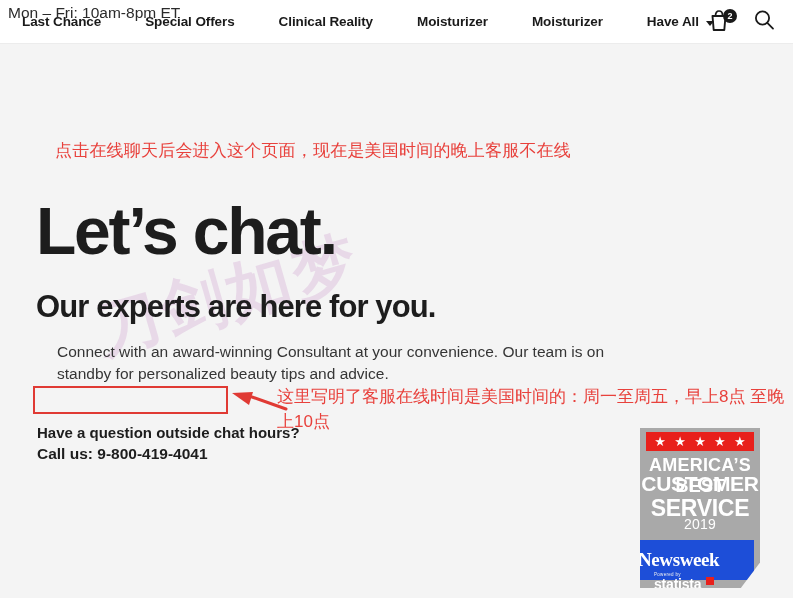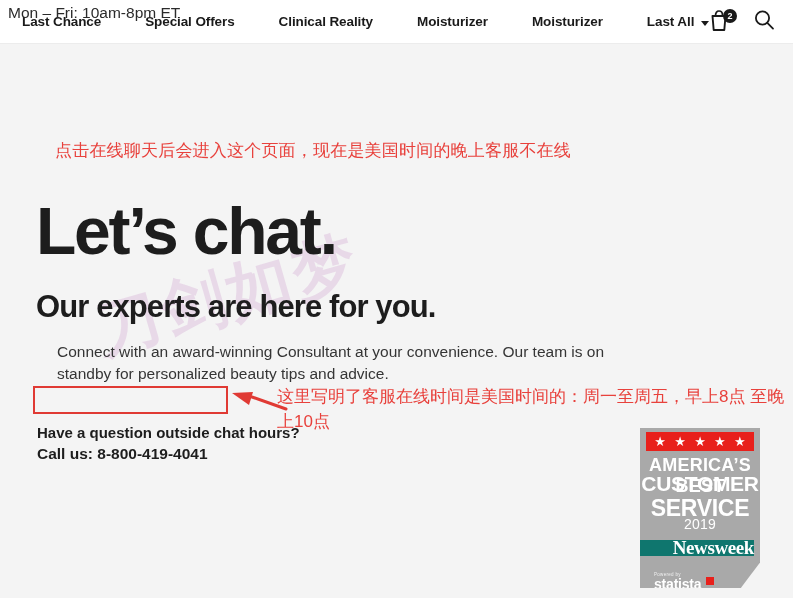--- a/index.html
+++ b/index.html
@@ -243,25 +243,25 @@
   }
   .badge-l1 { top: 27px; font-size: 18px; }
   .badge-l2 { top: 44px; font-size: 21px; letter-spacing: -0.3px; }
   .badge-l3 { top: 67px; font-size: 23px; letter-spacing: -0.3px; }
   .badge-yr { top: 88px; font-size: 14px; font-weight: normal; }
   .badge-newsweek {
     position: absolute;
     left: -2px;
     top: 112px;
     width: 116px;
-    height: 16px;
-    background: #0f766e;
+    height: 40px;
+    background: #1d4ed8;
     display: flex;
     align-items: center;
-    justify-content: flex-end;
+    justify-content: flex-start;
   }
   .badge-newsweek span {
     color: #ffffff;
     font-family: "Liberation Serif", serif;
     font-weight: bold;
     font-size: 19px;
     letter-spacing: -0.4px;
   }
   .badge-powered {
     position: absolute;
@@ -310,21 +310,21 @@
     <div class="nav-item">
       <span>Clinical Reality</span>
     </div>
     <div class="nav-item">
       <span>Moisturizer</span>
     </div>
     <div class="nav-item">
       <span>Moisturizer</span>
     </div>
     <div class="nav-item shopall">
-      <span>Last All</span>
+      <span>Have All</span>
       <span class="caret"></span>
     </div>
   </div>
 
   <div class="header-icons">
     <div class="cart-wrap">
       <svg width="20" height="24" viewBox="0 0 20 24">
         <path d="M6.5 7 C6.5 3.6 8 2 10 2 C12 2 13.5 3.6 13.5 6.2" fill="none" stroke="#1a1a1a" stroke-width="1.7" stroke-linecap="round"></path>
         <path d="M3.5 7 L16.5 7 L15.3 21 L4.7 21 Z" fill="none" stroke="#1a1a1a" stroke-width="1.9" stroke-linejoin="round"></path>
       </svg>
@@ -349,21 +349,21 @@
 <div class="hours-text">Mon – Fri: 10am-8pm ET</div>
 
 <svg class="arrow-svg" width="60" height="26" viewBox="0 0 60 26">
   <path d="M56 21 L22 9" stroke="#e03a34" stroke-width="3" stroke-linecap="round" fill="none"></path>
   <path d="M2 5 L23 4 L19 17 Z" fill="#e03a34"></path>
 </svg>
 
 <div class="annotation-2">这里写明了客服在线时间是美国时间的：周一至周五，早上8点 至晚上10点</div>
 
 <div class="outside-hours">Have a question outside chat hours?</div>
-<div class="call-us">Call us: 8-800-419-4041</div>
+<div class="call-us">Call us: 9-800-419-4041</div>
 
 <div class="badge">
   <div class="badge-stars">
     <span class="star">★</span>
     <span class="star">★</span>
     <span class="star">★</span>
     <span class="star">★</span>
     <span class="star">★</span>
   </div>
   <div class="badge-l1">AMERICA’S BEST</div>

